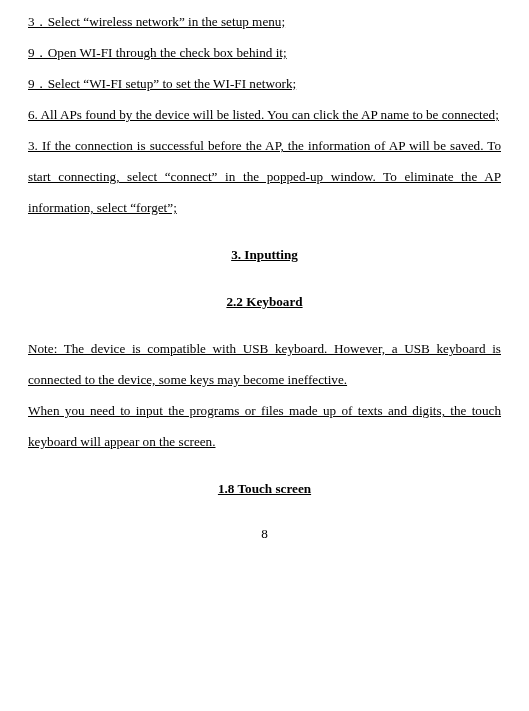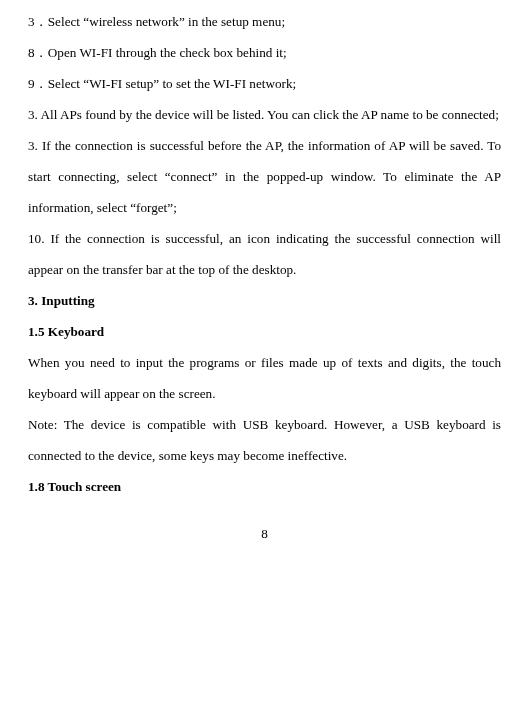--- a/index.html
+++ b/index.html
@@ -11,57 +11,58 @@
     width: 529px;
     height: 711px;
     box-sizing: border-box;
   }
   .page {
     padding: 6px 28px 16px 28px;
     box-sizing: border-box;
     width: 529px;
     height: 558px;
     position: relative;
+    text-decoration: underline;
   }
   .para {
     font-size: 13.2px;
     line-height: 2.35;
     text-align: justify;
     text-justify: inter-word;
     margin: 0;
   }
   .heading {
     font-size: 13.2px;
     font-weight: bold;
     line-height: 2.35;
-    margin: 0;
+    margin: 16px;
+    text-align: center;
   }
   .pagenum {
     position: absolute;
     bottom: 16px;
     left: 0;
     right: 0;
     text-align: center;
     font-size: 13.2px;
   }
 </style>
 </head>
 <body>
 
 <div class="page">
 
   <p class="para">3．Select “wireless network” in the setup menu;</p>
-  <p class="para">8．Open WI-FI through the check box behind it;</p>
+  <p class="para">9．Open WI-FI through the check box behind it;</p>
   <p class="para">9．Select “WI-FI setup” to set the WI-FI network;</p>
-  <p class="para">3. All APs found by the device will be listed. You can click the AP name to be connected;</p>
+  <p class="para">6. All APs found by the device will be listed. You can click the AP name to be connected;</p>
   <p class="para">3. If the connection is successful before the AP, the information of AP will be saved. To start connecting, select “connect” in the popped-up window. To eliminate the AP information, select “forget”;</p>
-  <p class="para">10. If the connection is successful, an icon indicating the successful connection will appear on the transfer bar at the top of the desktop.</p>
 
   <p class="heading">3. Inputting</p>
-  <p class="heading">1.5 Keyboard</p>
+  <p class="heading">2.2 Keyboard</p>
 
+  <p class="para">Note: The device is compatible with USB keyboard. However, a USB keyboard is connected to the device, some keys may become ineffective.</p>
   <p class="para">When you need to input the programs or files made up of texts and digits, the touch keyboard will appear on the screen.</p>
-  <p class="para">Note: The device is compatible with USB keyboard. However, a USB keyboard is connected to the device, some keys may become ineffective.</p>
 
   <p class="heading">1.8 Touch screen</p>
 
   <div class="pagenum">8</div>
 </div>
 
 </body></html>

